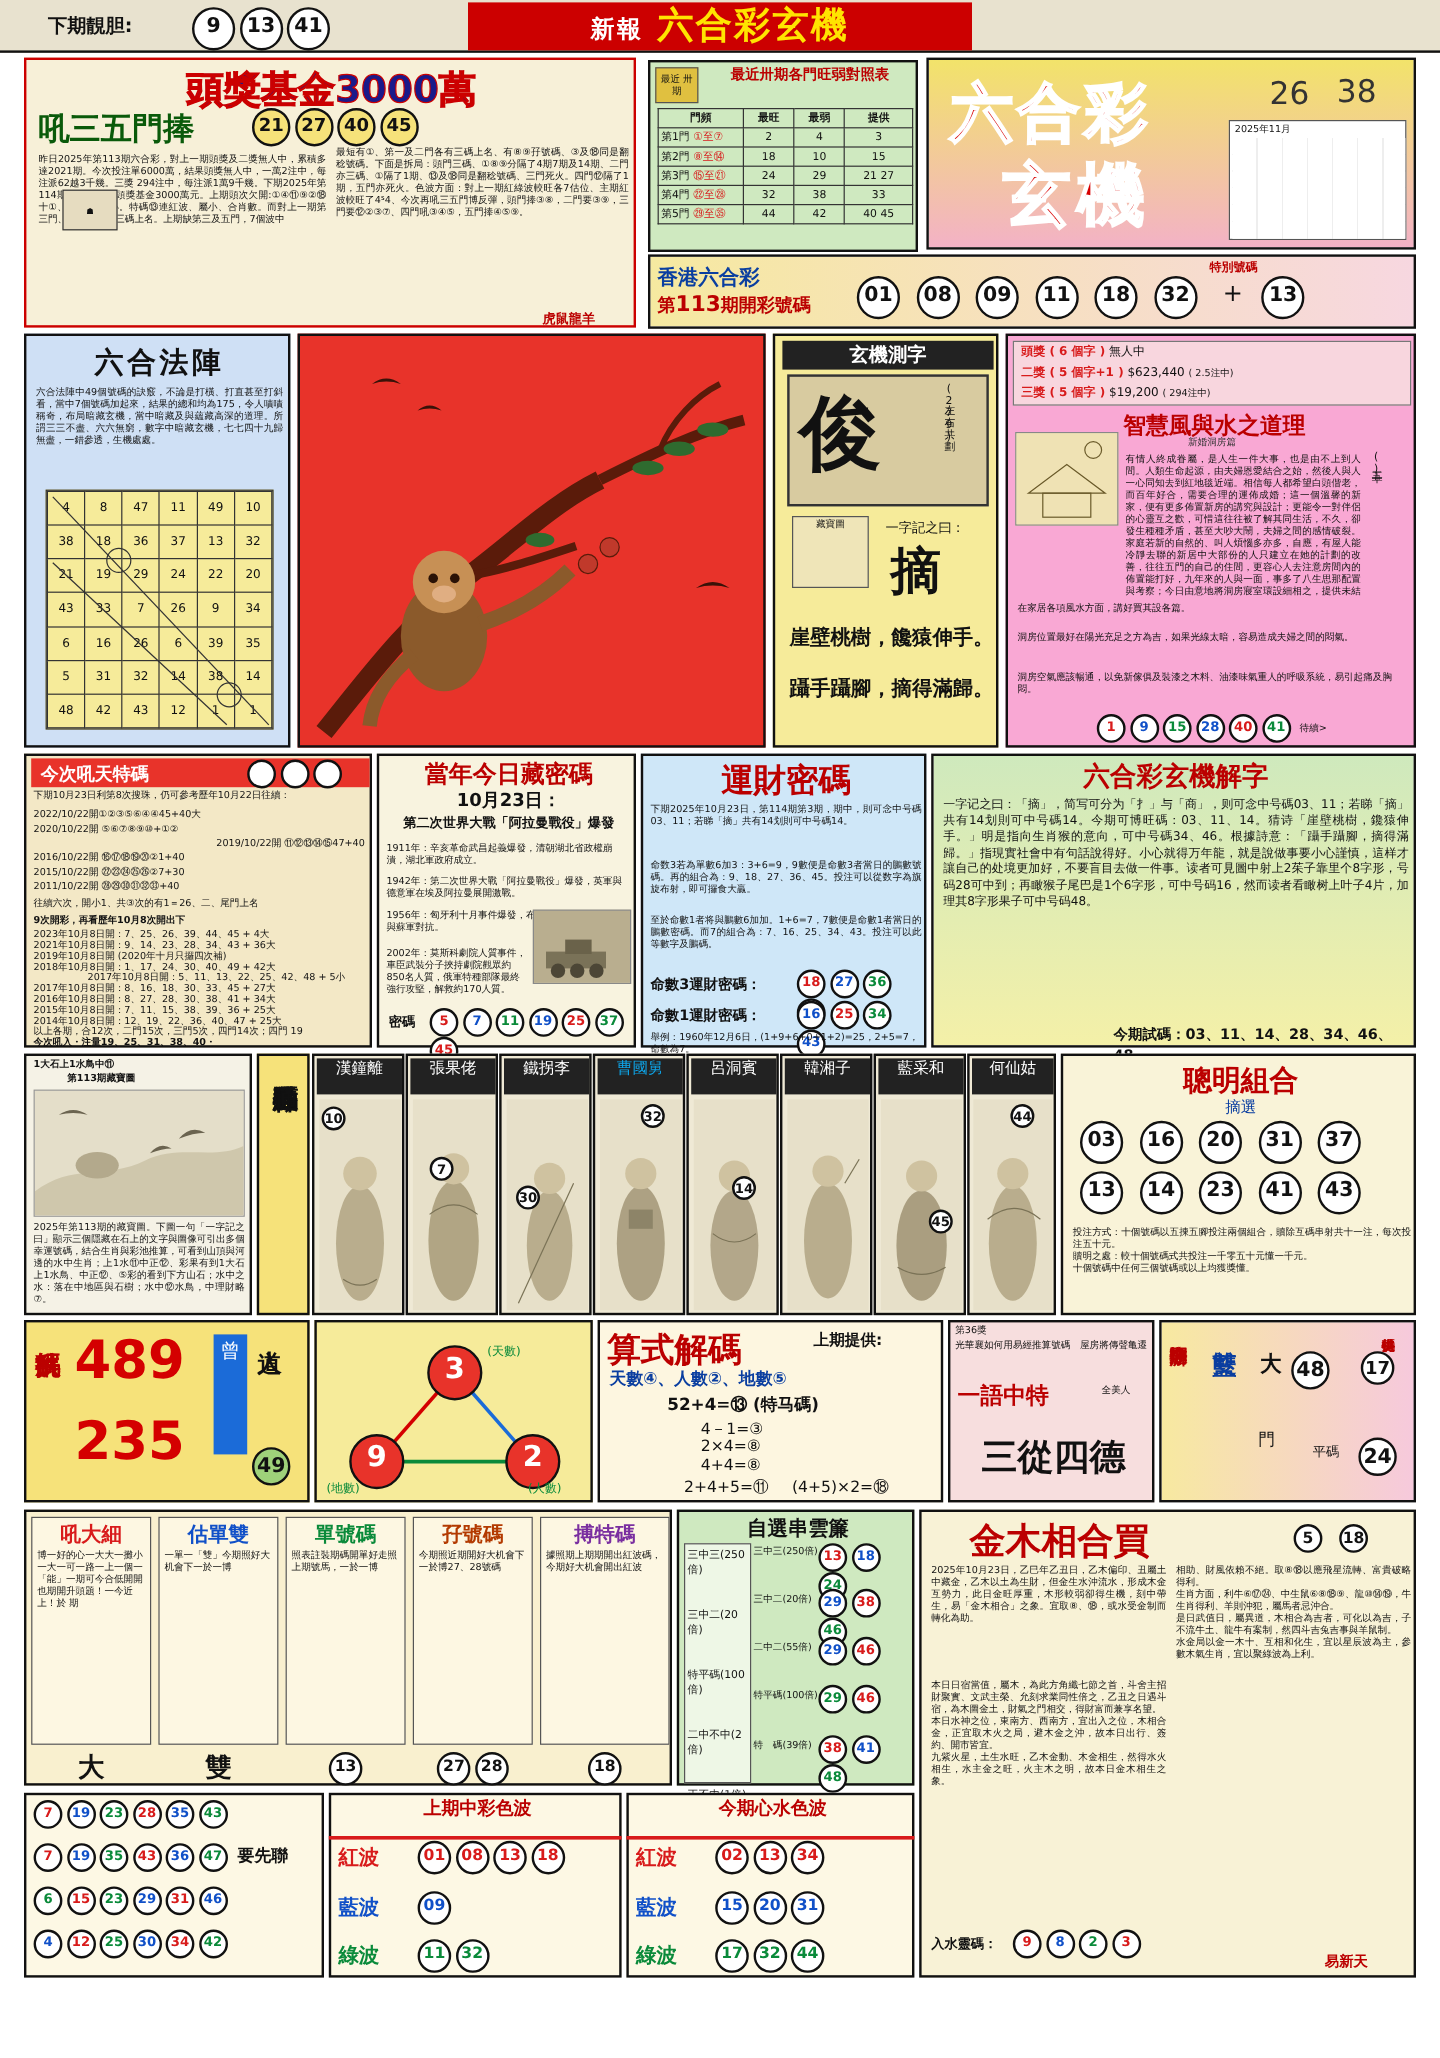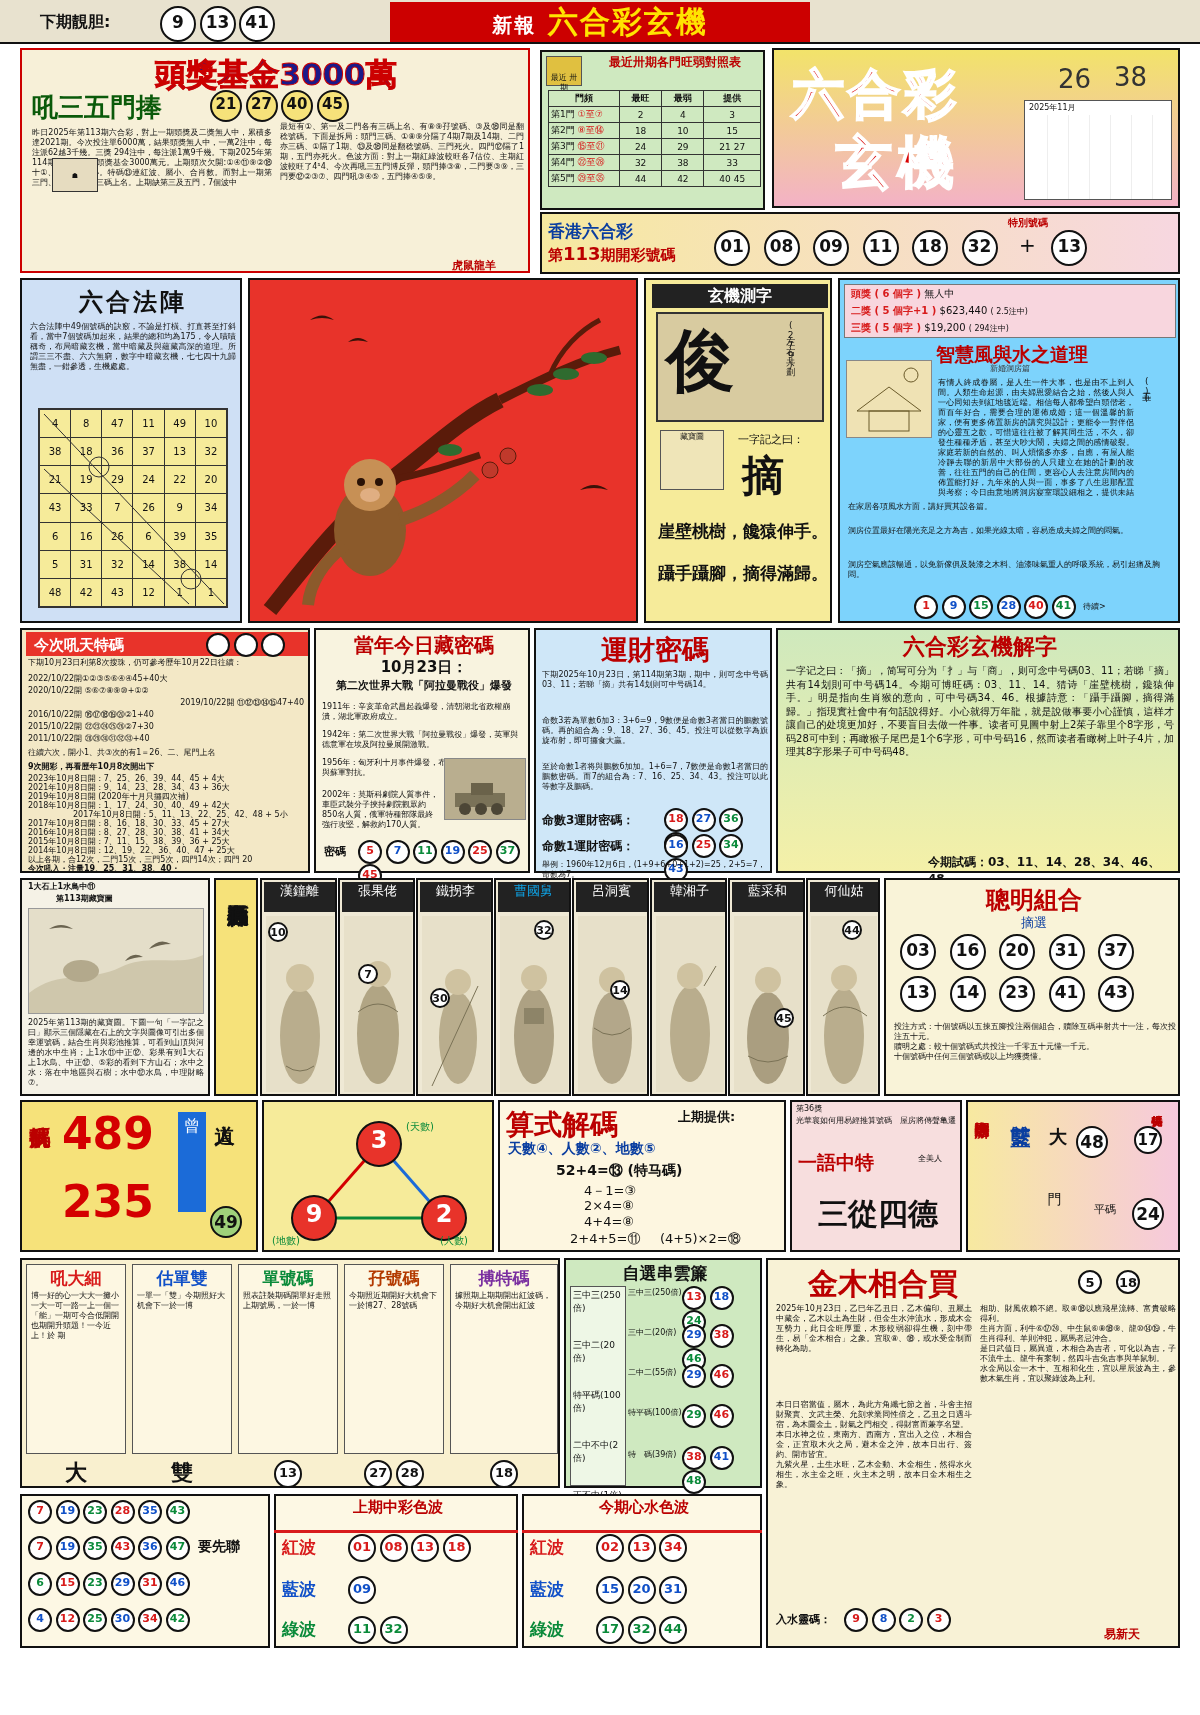--- a/index.html
+++ b/index.html
@@ -72,21 +72,21 @@
       <span class="ball b28" style="background:#f6e27a;">45</span>
     </div>
     <div class="abs tiny" style="left:10px;top:78px;width:240px;height:135px;overflow:hidden;text-align:justify;">昨日2025年第113期六合彩，對上一期頭獎及二獎無人中，累積多達2021期。今次投注單6000萬，結果頭獎無人中，一萬2注中，每注派62越3千幾。三獎 294注中，每注派1萬9千幾。下期2025年第114期攪珠開彩，頭獎基金3000萬元。上期頭次欠開:①④⑪⑨②⑱十①、總數92開小。特碼⑬連紅波、屬小、合肖數。而對上一期第三門、第二門更有三碼上名。上期缺第三及五門，7個波中</div>
     <div class="abs tiny" style="left:258px;top:72px;width:244px;height:140px;overflow:hidden;text-align:justify;">最短有①、第一及二門各有三碼上名、有⑧⑨孖號碼、③及⑱同是翻稔號碼。下面是拆局：頭門三碼、①⑧⑨分隔了4期7期及14期、二門亦三碼、①隔了1期、⑬及⑱同是翻稔號碼、三門死火。四門⑫隔了1期，五門亦死火。色波方面：對上一期紅綠波較旺各7估位、主期紅波較旺了4ᔆ4、今次再吼三五門博反彈，頭門捧③⑧，二門要③⑨，三門要⑫②③⑦、四門吼③④⑤，五門捧④⑤⑨。</div>
     <div class="abs" style="left:30px;top:108px;width:46px;height:34px;border:1px solid #333;background:#e6dcc0;font-size:7px;text-align:center;line-height:34px;">☗</div>
     <div class="abs bold" style="left:430px;top:208px;font-size:11px;color:#b00;">虎鼠龍羊</div>
   </div>
 
   <div class="abs panel greenbg" style="left:540px;top:50px;width:225px;height:160px;">
     <div class="abs ctr" style="left:44px;top:3px;width:178px;font-size:12px;font-weight:bold;color:#b00;line-height:1.2;">最近卅期各門旺弱對照表</div>
-    <div class="abs" style="left:4px;top:4px;width:36px;height:30px;background:#e0c040;border:1px solid #555;font-size:8px;text-align:center;line-height:10px;padding-top:16px;box-sizing:border-box;">最近
+    <div class="abs" style="left:4px;top:4px;width:36px;height:30px;background:#e0c040;border:1px solid #555;font-size:8px;text-align:center;line-height:10px;padding-top:4px;box-sizing:border-box;">最近
 卅期</div>
     <div class="abs" style="left:6px;top:38px;width:213px;">
       <table class="grid">
         <tbody>
             <tr>
           <th style="width:66px;">門頻</th>
           <th>最旺</th>
           <th>最弱</th>
           <th>提供</th>
         </tr>
@@ -265,21 +265,21 @@
       <div class="abs" style="left:8px;top:2px;font-size:68px;font-weight:bold;color:#111;">俊</div>
       <div class="abs vert tiny9" style="left:126px;top:6px;height:98px;color:#111;">(左2右7共9劃)</div>
     </div>
     <div class="abs" style="left:14px;top:150px;width:64px;height:60px;border:1px solid #555;background:#efe5b8;font-size:8px;text-align:center;">藏寶圖</div>
     <div class="abs" style="left:92px;top:152px;font-size:11px;">一字記之曰：</div>
     <div class="abs" style="left:96px;top:168px;font-size:42px;font-weight:bold;">摘</div>
     <div class="abs" style="left:12px;top:240px;font-size:17px;font-weight:bold;">崖壁桃樹，饞猿伸手。</div>
     <div class="abs" style="left:12px;top:282px;font-size:17px;font-weight:bold;">躡手躡腳，摘得滿歸。</div>
   </div>
 
-  <div class="abs panel" style="left:838px;top:278px;width:342px;height:345px;background:#7dd3fc;">
+  <div class="abs panel" style="left:838px;top:278px;width:342px;height:345px;background:#f9a8d4;">
     <div class="abs" style="left:4px;top:4px;width:332px;height:54px;background:#f8d6de;border:1px solid #777;">
       <div class="abs tiny10" style="left:6px;top:2px;"><span class="red bold">頭獎 ( 6 個字 )</span> <span>無人中</span></div>
       <div class="abs tiny10" style="left:6px;top:19px;"><span class="red bold">二獎 ( 5 個字+1 )</span> <span>$623,440</span> <span class="tiny">( 2.5注中)</span></div>
       <div class="abs tiny10" style="left:6px;top:36px;"><span class="red bold">三獎 ( 5 個字 )</span> <span>$19,200</span> <span class="tiny">( 294注中)</span></div>
     </div>
     <div class="abs" style="left:96px;top:62px;font-size:19px;font-weight:bold;color:#b00;">智慧風與水之道理</div>
     <div class="abs tiny" style="left:150px;top:84px;color:#333;">新婚洞房篇</div>
     <div class="abs vert tiny9" style="left:300px;top:96px;height:120px;">(二十五)</div>
     <div class="abs" style="left:6px;top:80px;width:86px;height:78px;border:1px solid #888;background:#efe2b4;">
       <svg width="84" height="76" viewBox="0 0 84 76">
@@ -324,21 +324,21 @@
     <div class="abs tiny bold" style="left:6px;top:132px;width:276px;">9次開彩，再看歷年10月8次開出下</div>
     <div class="abs tiny" style="left:6px;top:144px;width:276px;">2023年10月8日開：7、25、26、39、44、45 + 4大</div>
     <div class="abs tiny" style="left:6px;top:153px;width:276px;">2021年10月8日開：9、14、23、28、34、43 + 36大</div>
     <div class="abs tiny" style="left:6px;top:162px;width:276px;">2019年10月8日開 (2020年十月只攞四次補)</div>
     <div class="abs tiny" style="left:6px;top:171px;width:276px;">2018年10月8日開：1、17、24、30、40、49 + 42大</div>
     <div class="abs tiny" style="left:6px;top:180px;width:276px;margin-left:45px;">2017年10月8日開：5、11、13、22、25、42、48 + 5小</div>
     <div class="abs tiny" style="left:6px;top:189px;width:276px;">2017年10月8日開：8、16、18、30、33、45 + 27大</div>
     <div class="abs tiny" style="left:6px;top:198px;width:276px;">2016年10月8日開：8、27、28、30、38、41 + 34大</div>
     <div class="abs tiny" style="left:6px;top:207px;width:276px;">2015年10月8日開：7、11、15、38、39、36 + 25大</div>
     <div class="abs tiny" style="left:6px;top:216px;width:276px;">2014年10月8日開：12、19、22、36、40、47 + 25大</div>
-    <div class="abs tiny" style="left:6px;top:225px;width:276px;">以上各期，合12次，二門15次，三門5次，四門14次；四門 20</div>
+    <div class="abs tiny" style="left:6px;top:225px;width:276px;">以上各期，合12次，二門15次，三門5次，四門14次；四門 19</div>
     <div class="abs tiny bold" style="left:6px;top:234px;width:276px;">今次吼入・注量19、25、31、38、40・</div>
   </div>
 
   <div class="abs panel" style="left:314px;top:628px;width:216px;height:245px;background:#f8f3df;">
     <div class="abs ctr" style="left:0;top:2px;width:216px;font-size:20px;font-weight:bold;color:#b00;">當年今日藏密碼</div>
     <div class="abs ctr bold" style="left:0;top:28px;width:216px;font-size:15px;">10月23日：</div>
     <div class="abs ctr bold" style="left:4px;top:48px;width:208px;font-size:11px;">第二次世界大戰「阿拉曼戰役」爆發</div>
     <div class="abs tiny" style="left:6px;top:72px;width:204px;">1911年：辛亥革命武昌起義爆發，清朝湖北省政權崩潰，湖北軍政府成立。</div>
     <div class="abs tiny" style="left:6px;top:100px;width:204px;">1942年：第二次世界大戰「阿拉曼戰役」爆發，英軍與德意軍在埃及阿拉曼展開激戰。</div>
     <div class="abs tiny" style="left:6px;top:128px;width:204px;">1956年：匈牙利十月事件爆發，布達佩斯爆發學生運動與蘇軍對抗。</div>

